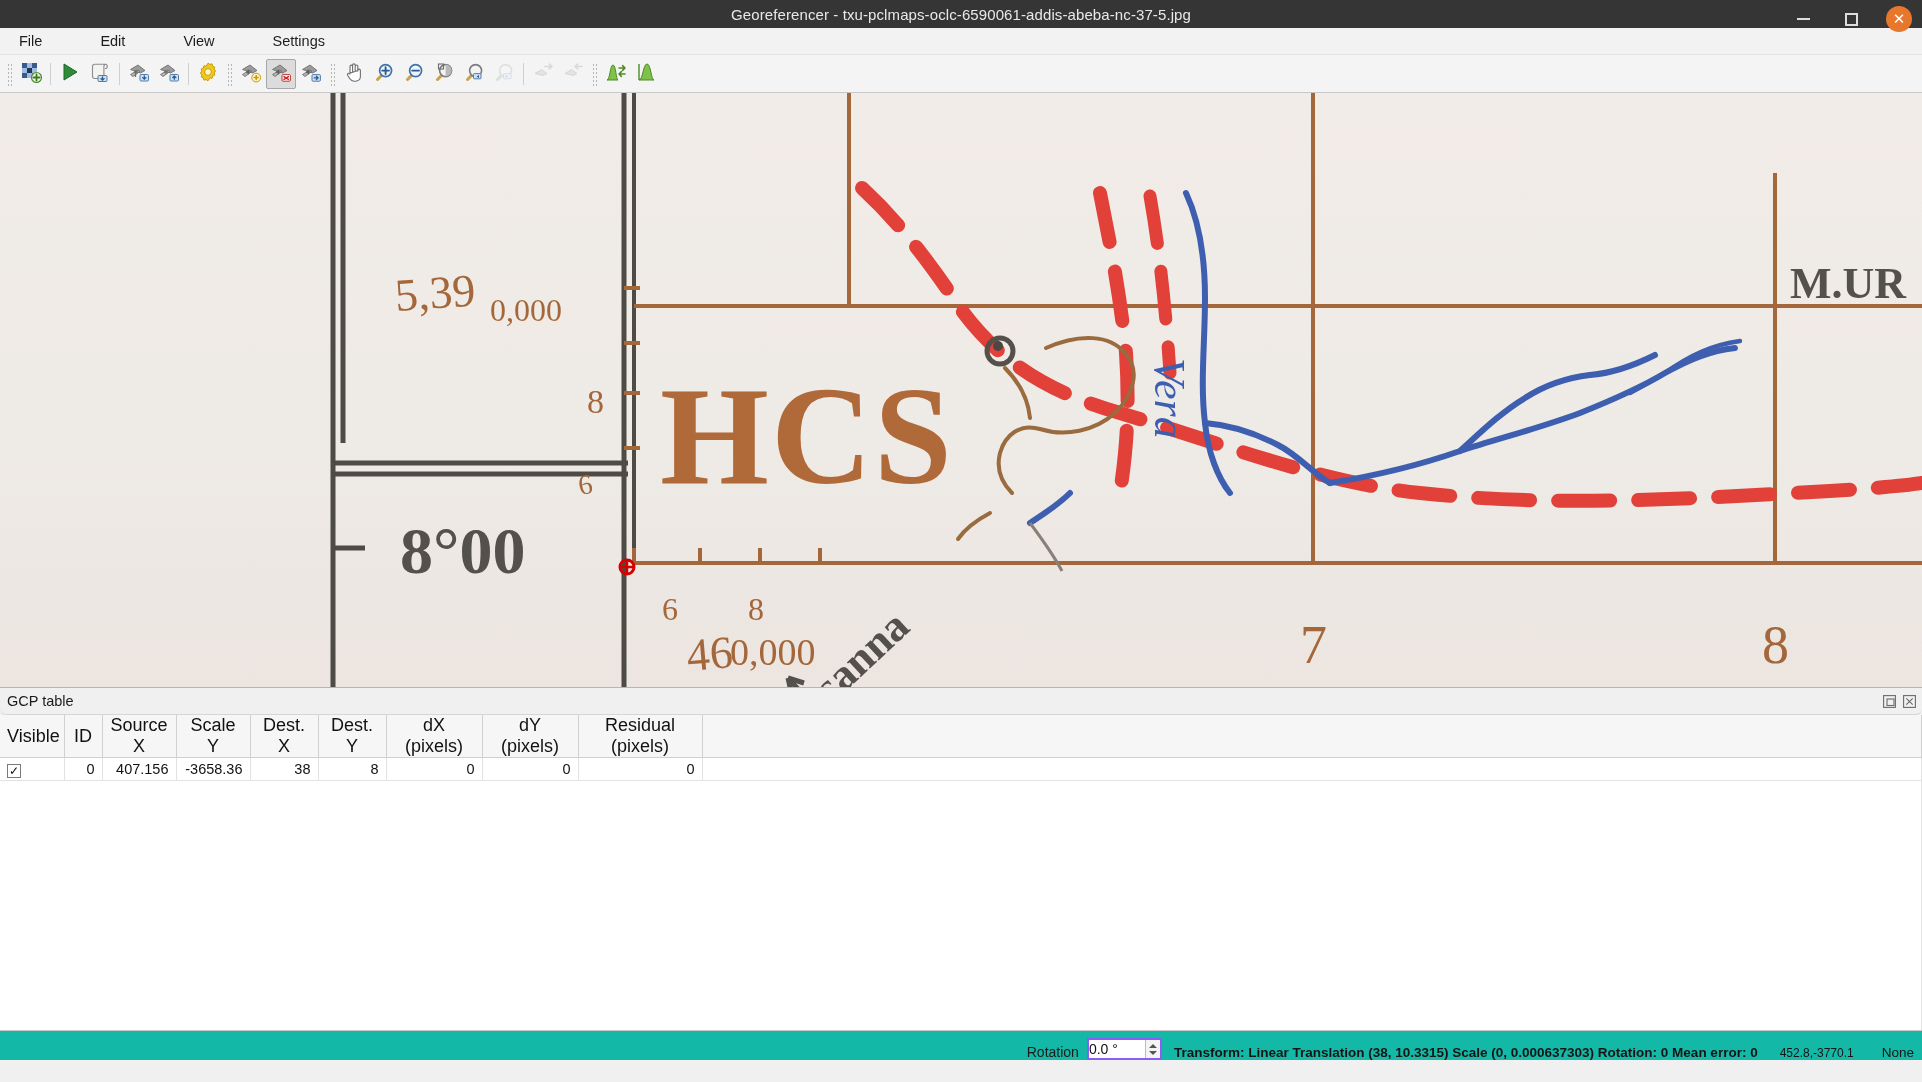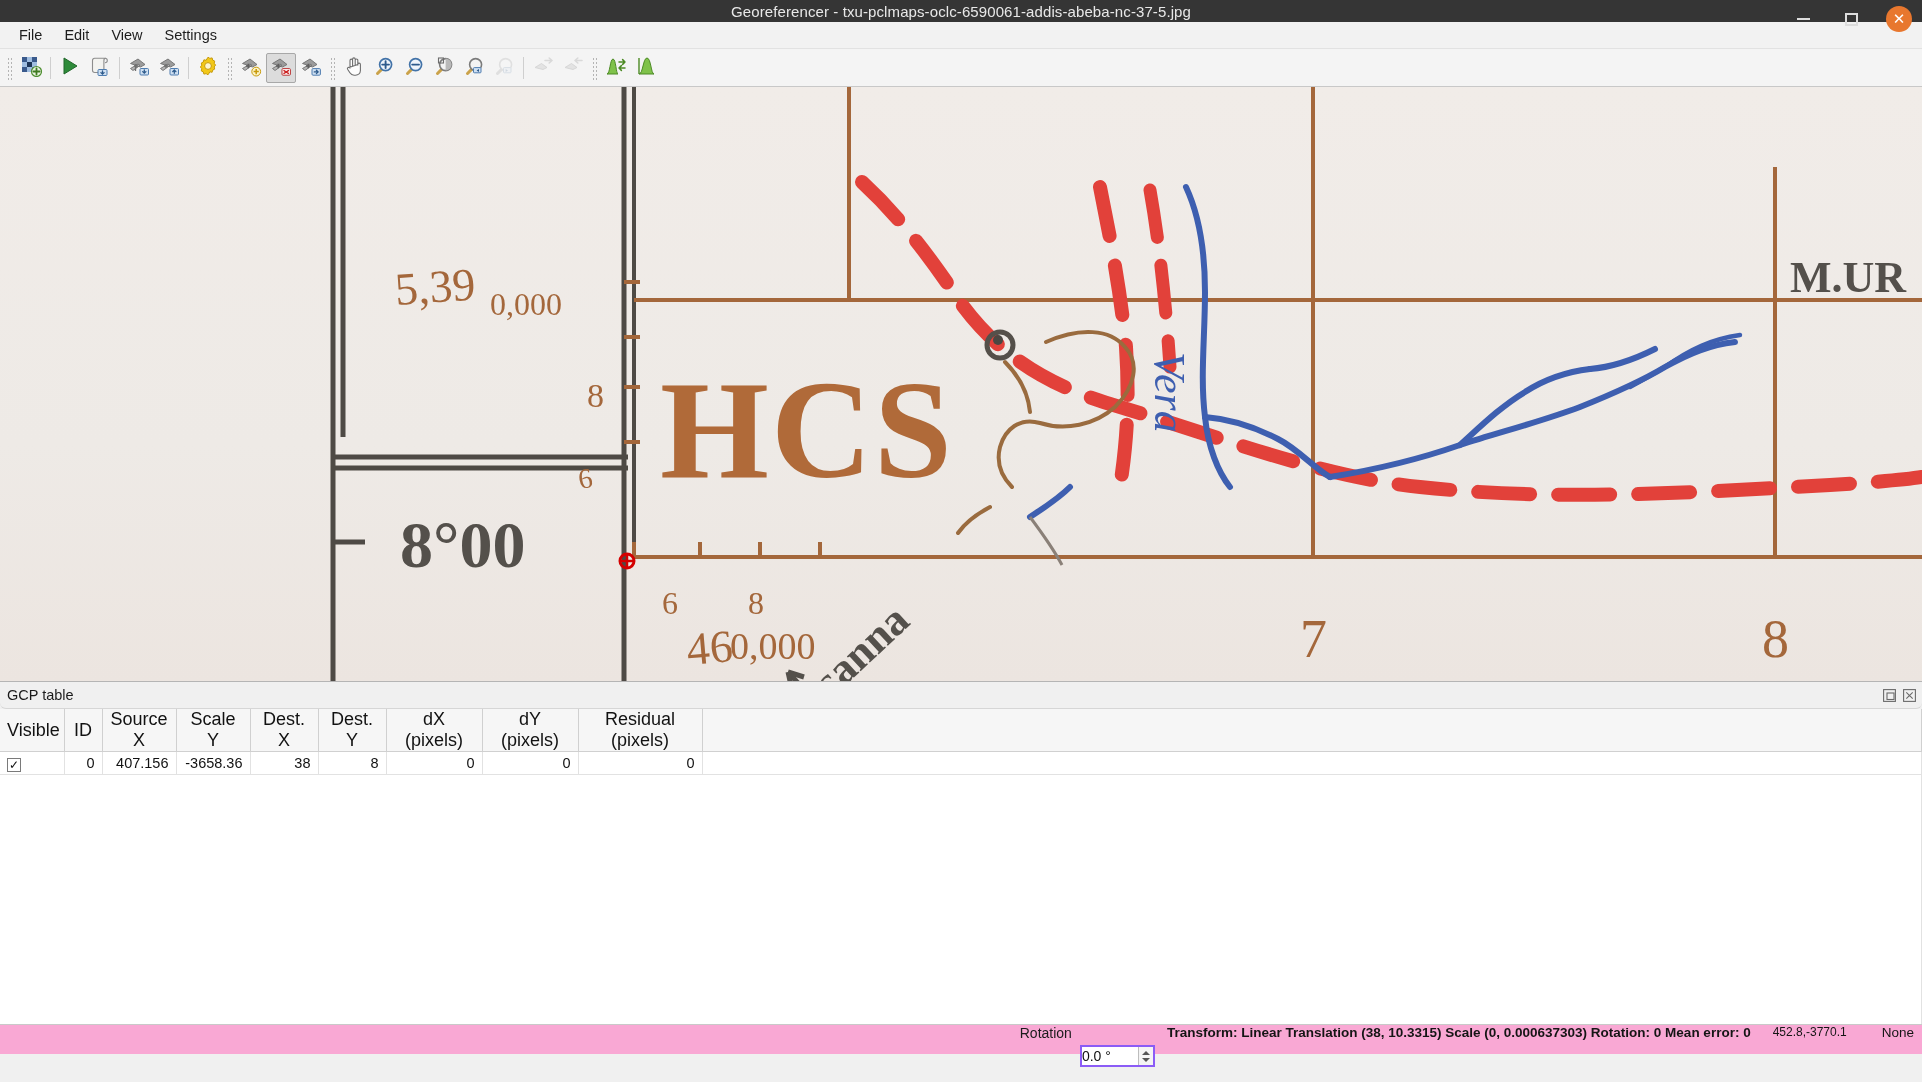--- a/index.html
+++ b/index.html
@@ -5,21 +5,21 @@
   * { box-sizing: border-box; margin: 0; padding: 0; }
   html, body {
     width: 1922px; height: 1082px;
     overflow: hidden;
     font-family: "Liberation Sans", sans-serif;
     background: #f0f0f0;
   }
 
   
   #titlebar {
-    height: 22px; background: #353535;
+    height: 28px; background: #353535;
     display: flex; align-items: center; position: relative;
     user-select: none;
   }
   #titlebar-title {
     position: absolute; left: 0; right: 0; text-align: center;
     color: #e8e8e8; font-size: 15px; letter-spacing: .1px;
   }
   #window-controls {
     position: absolute; right: 10px; top: 0; height: 38px;
     display: flex; align-items: center; gap: 22px;
@@ -30,21 +30,21 @@
   .wc-max::before { content: ""; display: block; width: 9px; height: 9px;
                     border: 2px solid #ddd; }
   .wc-close {
     width: 26px; height: 26px; border-radius: 50%; background: #e8772e;
     color: #fff; font-size: 15px; line-height: 26px; font-weight: 500;
   }
 
   
   #menubar {
     height: 27px; background: #f2f2f2; display: flex; align-items: center;
-    padding-left: 8px; border-bottom: 1px solid #e2e2e2;
+    padding-left: 8px; border-bottom: 1px solid #e2e2e2; gap: 36px;
   }
   .menu-item {
     font-size: 14.5px; color: #1d1d1d; padding: 4px 11px; cursor: default;
   }
 
   
   #toolbar {
     height: 38px; background: #f4f4f4; display: flex; align-items: center;
     border-bottom: 1px solid #c8c8c8; padding: 0 3px;
   }
@@ -106,43 +106,43 @@
   .ctr { text-align: left; }
   .chk {
     display: inline-block; width: 14px; height: 14px; border: 1px solid #7a7a7a;
     background: #fff; position: relative; vertical-align: -2px;
     font-size: 12px; line-height: 12px; text-align: center; color: #101010;
   }
   #gcp-body { flex: 1; background: #fff; border-right: 1px solid #e2e2e2; }
 
   
   #statusbar {
-    height: 30px; background: #f9a8d4; border-top: 1px solid #c9c9c9;
-    display: flex; align-items: flex-start; justify-content: flex-end;
+    height: 30px; background: #14b8a6; border-top: 1px solid #c9c9c9;
+    display: flex; align-items: flex-end; justify-content: flex-end;
     padding-right: 8px; gap: 0;
   }
   #rot-label { font-size: 14px; color: #1b1b1b; margin-right: 8px; }
   #rot-spin {
     width: 75px; height: 22px; background: #fff; border: 2px solid #8b5cf6;
     display: flex; align-items: center; font-size: 14px; color: #111;
     position: relative; margin-top: 20px;
   }
   #rot-arrows {
     position: absolute; right: 0; top: 0; bottom: 0; width: 15px;
     border-left: 1px solid #bdbdbd; background: #f4f4f4;
     display: flex; flex-direction: column; justify-content: center;
     align-items: center; gap: 3px;
   }
   .arr { width: 0; height: 0; border-left: 4px solid transparent;
          border-right: 4px solid transparent; }
   .arr-up { border-bottom: 4px solid #555; }
   .arr-dn { border-top: 4px solid #555; }
   #transform-text { font-size: 13.5px; color: #151515; margin-left: 12px; white-space: nowrap; font-weight: bold; }
   #coord-text { font-size: 12px; color: #151515; margin-left: 22px; white-space: nowrap; }
-  #crs-text { font-size: 13.5px; color: #151515; margin-left: 35px; white-space: nowrap; }
+  #crs-text { font-size: 13.5px; color: #151515; margin-left: 28px; white-space: nowrap; }
 </style>
 </head>
 <body>
 
 <div id="titlebar">
   <div id="titlebar-title">Georeferencer - txu-pclmaps-oclc-6590061-addis-abeba-nc-37-5.jpg</div>
   <div id="window-controls">
     <div class="wc wc-min"></div>
     <div class="wc wc-max"></div>
     <div class="wc wc-close">✕</div>

